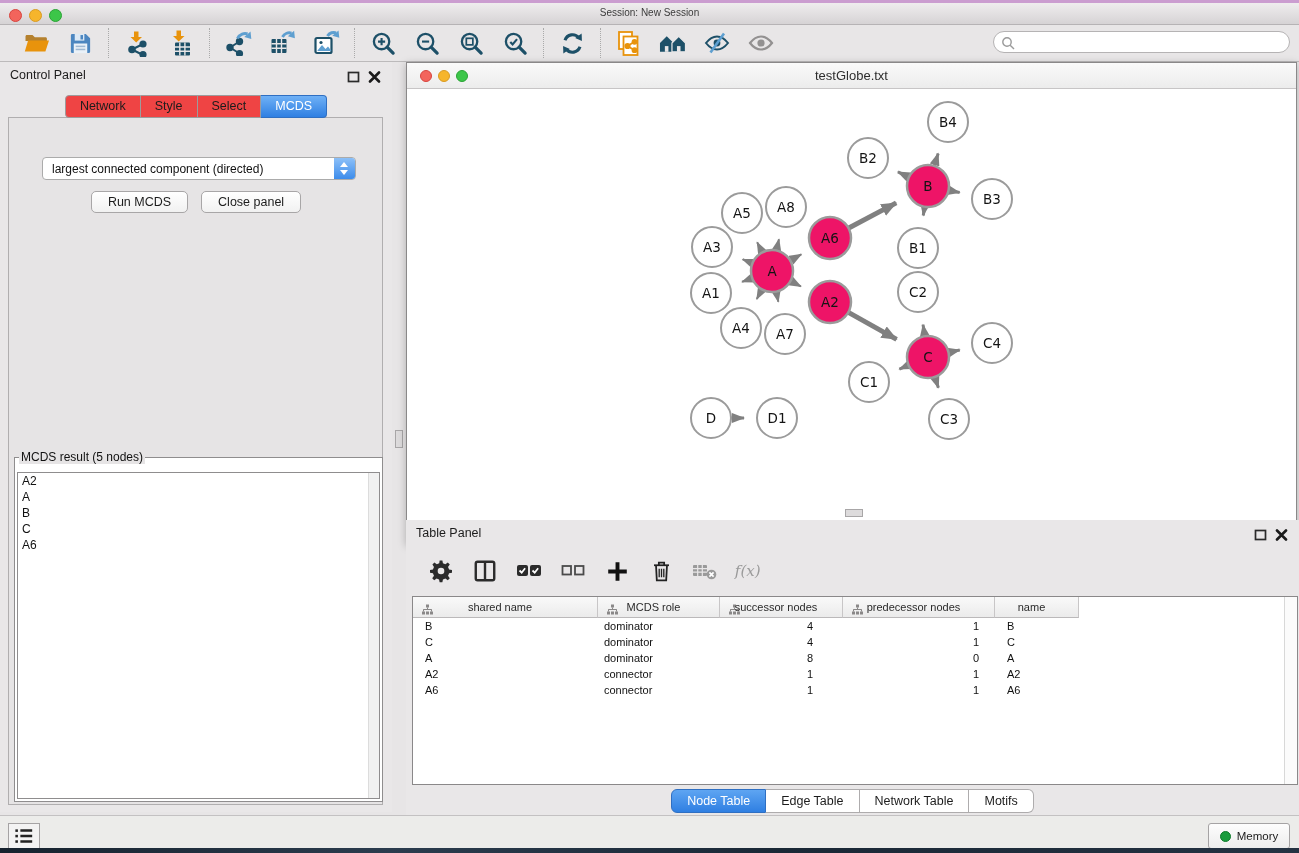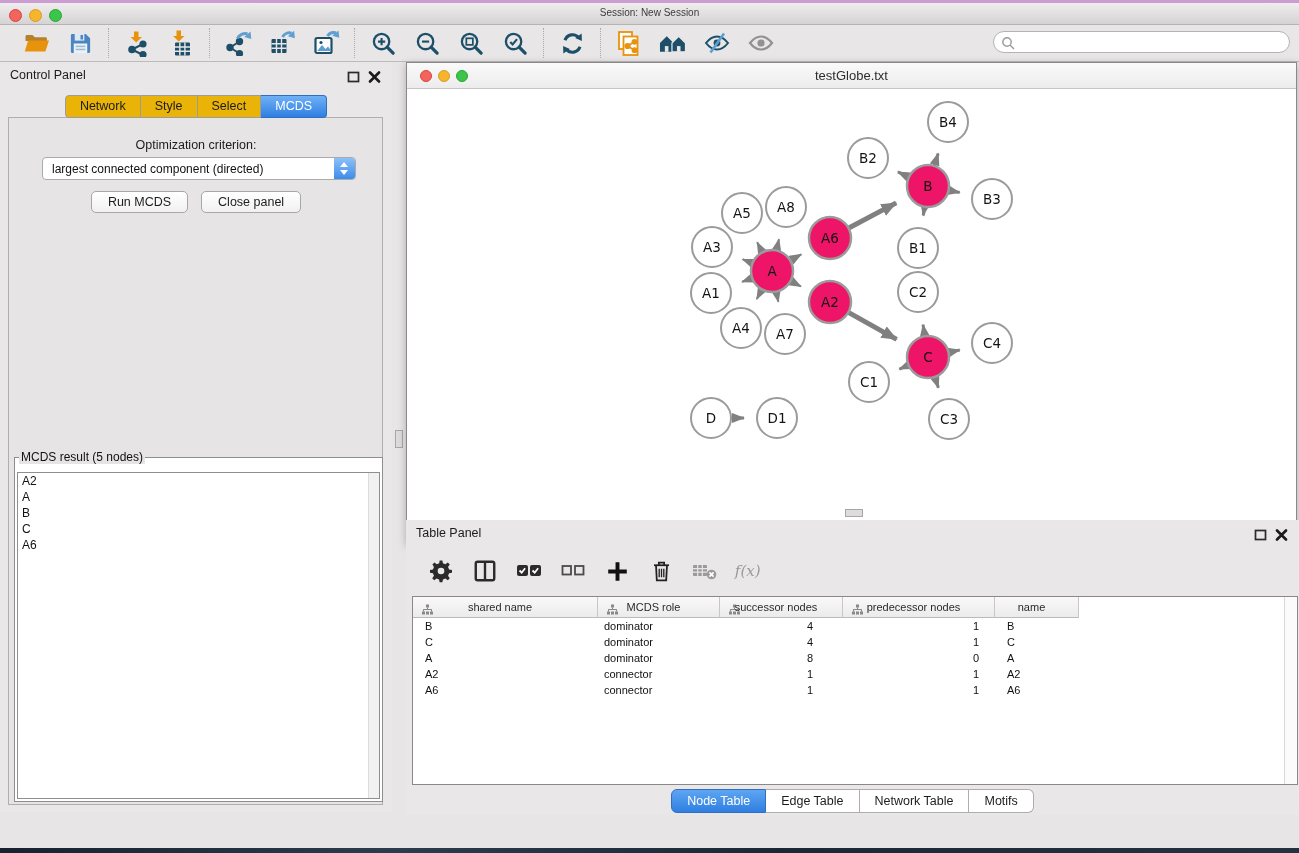--- a/index.html
+++ b/index.html
@@ -28,21 +28,21 @@
   .searchbox input{position:absolute;left:24px;top:1px;right:8px;height:18px;border:none;outline:none;
     font-size:12px;background:transparent;}
   
   .cpanel{position:absolute;left:0;top:62px;width:392px;height:750px;background:#e9e7e8;}
   .panel-head{position:absolute;left:0;top:0;width:100%;height:26px;}
   .panel-title{position:absolute;left:10px;top:6px;font-size:12.5px;color:#1c1c1c;}
   .panel-ctl{position:absolute;top:7px;width:13px;height:12px;cursor:pointer;}
   .cp-content{position:absolute;left:8px;top:55px;width:375px;height:688px;background:#e6e4e5;
     border:1px solid #b0aeaf;box-sizing:border-box;}
   .tabs{position:absolute;left:0;top:33px;width:100%;display:flex;justify-content:center;z-index:2;}
-  .tab{height:21px;line-height:21px;padding:0 14px;font-size:12.5px;color:#1c1c1c;background:#eab308;
+  .tab{height:21px;line-height:21px;padding:0 14px;font-size:12.5px;color:#1c1c1c;background:#ef4444;
     border:1px solid #9d9b9c;border-left:none;cursor:pointer;}
   .tab:first-child{border-left:1px solid #9d9b9c;border-radius:4px 0 0 4px;}
   .tab:last-child{border-radius:0 4px 4px 0;}
   .tab.active{background:linear-gradient(#6fb1f6,#2f7fe2);color:#fff;border-color:#2f6fc2;}
   .opt-label{position:absolute;left:0;top:76px;width:100%;text-align:center;font-size:12.5px;color:#1c1c1c;}
   .select{position:absolute;left:42px;top:95px;width:314px;height:23px;background:#fff;
     border:1px solid #ababab;border-radius:4px;box-sizing:border-box;cursor:pointer;}
   .sel-text{position:absolute;left:9px;top:4px;font-size:12px;color:#111;}
   .sel-stepper{position:absolute;right:0;top:0;width:21px;height:21px;border-radius:0 3px 3px 0;
     background:linear-gradient(#8cc0f8,#3d8ceb);}
@@ -294,21 +294,20 @@
             <path d="M2 1.5l9 9M11 1.5l-9 9" stroke="#1a1a1a" stroke-width="2.6" stroke-linecap="round"></path>
           </svg></span>
     </div>
     <div class="tabs" id="cp-tabs">
         <span class="tab">Network</span>
         <span class="tab">Style</span>
         <span class="tab">Select</span>
         <span class="tab active">MCDS</span>
       </div>
     <div class="cp-content"></div>
-    <div class="opt-label">Optimization criterion:</div>
     <div class="select">
       <span class="sel-text">largest connected component (directed)</span>
       <span class="sel-stepper">
           <i class="up"></i>
           <i class="dn"></i>
         </span>
     </div>
     <div class="btn-row">
       <button class="btn">Run MCDS</button>
       <button class="btn">Close panel</button>
@@ -621,14 +620,30 @@
       <div class="tbl-scroll"></div>
     </div>
     <div class="seg-tabs" id="tbl-tabs">
         <span class="seg-tab active">Node Table</span>
         <span class="seg-tab">Edge Table</span>
         <span class="seg-tab">Network Table</span>
         <span class="seg-tab">Motifs</span>
       </div>
   </div>
 
+  <div class="statusbar">
+    <div class="status-btn" id="status-list-slot">
+        <svg width="22" height="20" viewBox="0 0 24 22">
+          <path d="M8 5h13M8 11h13M8 17h13" stroke="#222" stroke-width="2.6"></path>
+          <g fill="#222">
+            <rect x="2.5" y="3.7" width="2.8" height="2.8"></rect>
+            <rect x="2.5" y="9.7" width="2.8" height="2.8"></rect>
+            <rect x="2.5" y="15.7" width="2.8" height="2.8"></rect>
+          </g>
+        </svg>
+      </div>
+    <div class="memory-btn">
+      <span class="memory-dot"></span>
+      <span>Memory</span>
+    </div>
+  </div>
   <div class="wallpaper"></div>
 </div>
 
 </body></html>

